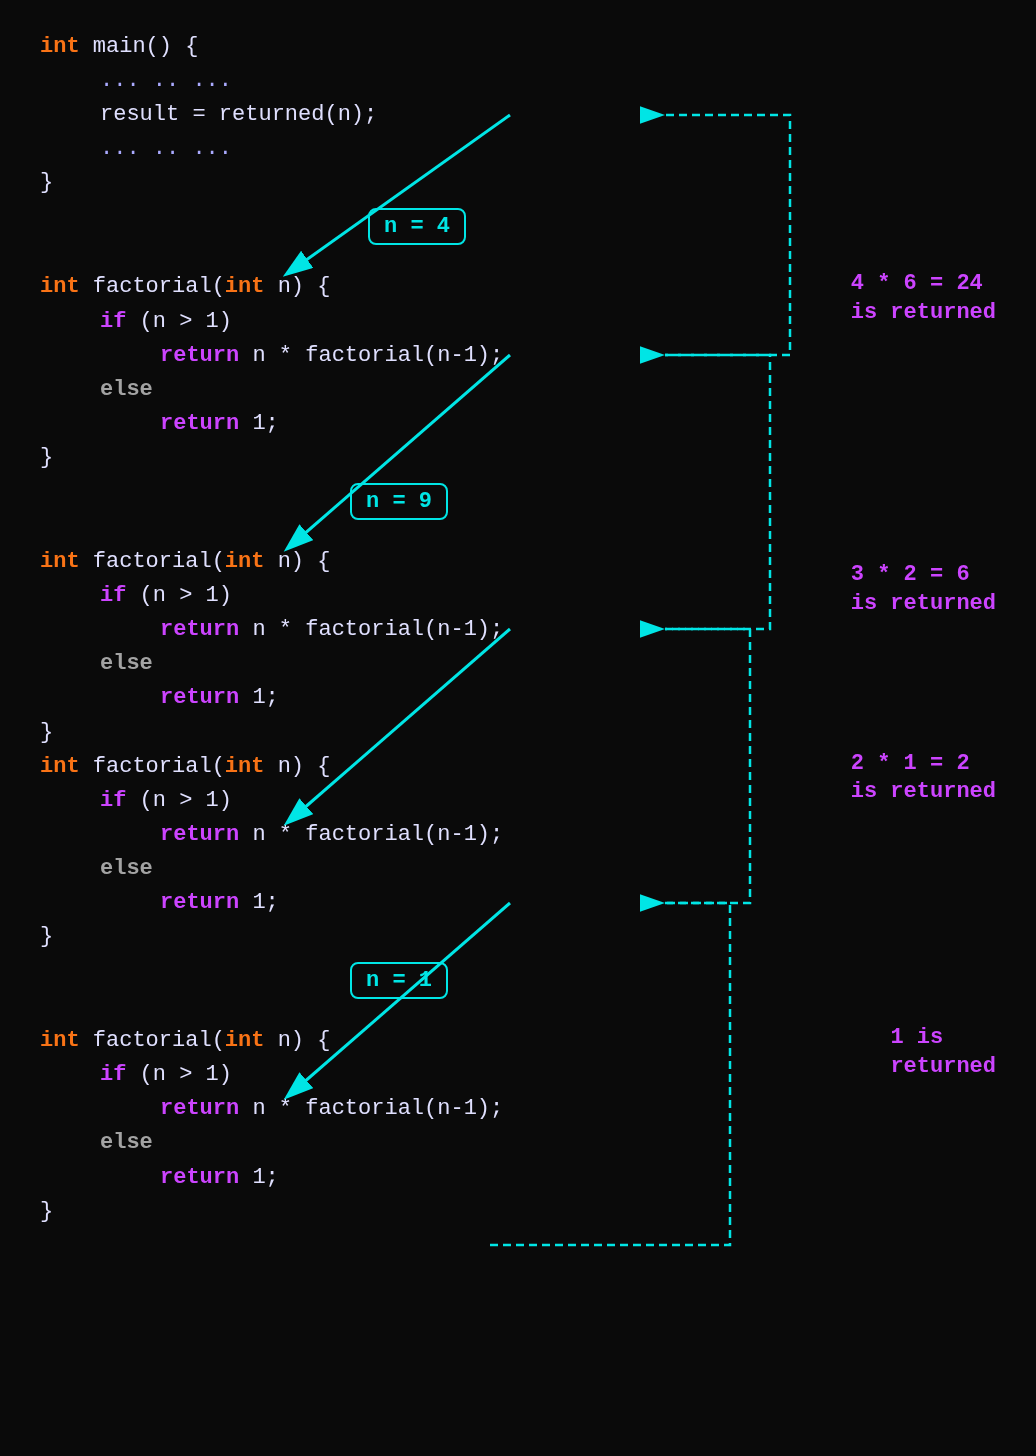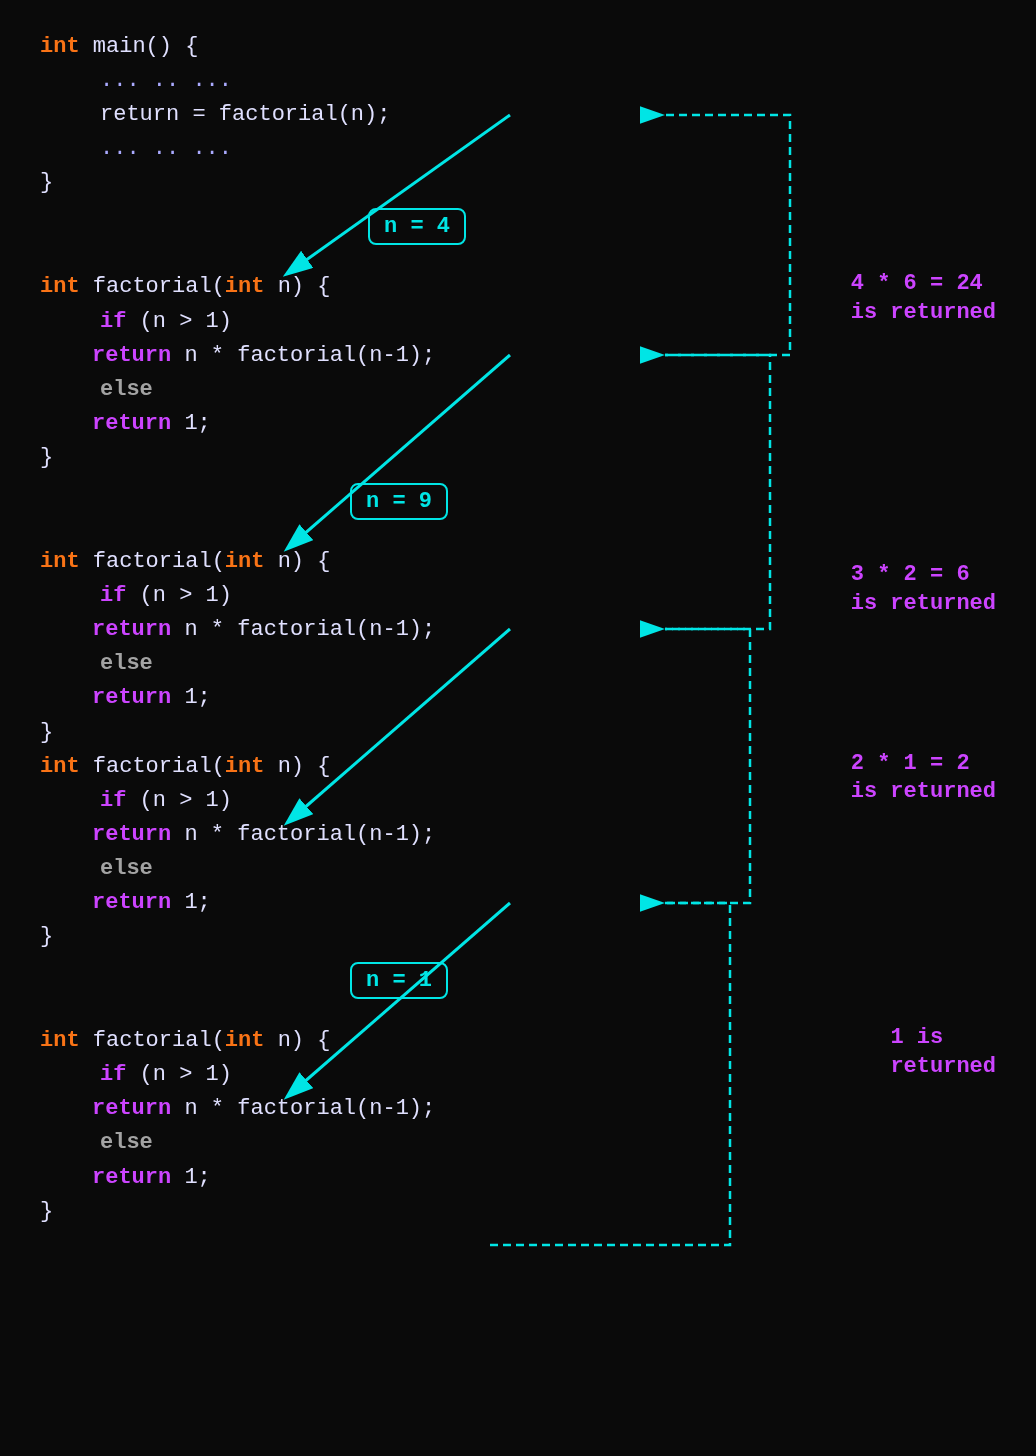--- a/index.html
+++ b/index.html
@@ -33,21 +33,21 @@
       line-height: 1.55;
       margin-bottom: 0;
     }
 
     .code-line {
       white-space: pre;
       display: block;
     }
 
     .indent1 { margin-left: 60px; }
-    .indent2 { margin-left: 52px; }
+    .indent2 { margin-left: 120px; }
 
     
     .section {
       margin-bottom: 10px;
     }
 
     
     .n-box {
       display: inline-block;
       border: 2.5px solid #00e5e5;
@@ -81,21 +81,21 @@
   </style>
 </head>
 <body>
 
 <div class="main-container">
 
   <div class="section" style="position:relative; margin-bottom: 0;">
     <div class="code-block">
       <span class="code-line"><span class="kw-int">int</span><span class="code-white"> main() {</span></span>
       <span class="code-line indent1"><span class="code-blue">... .. ...</span></span>
-      <span class="code-line indent1"><span class="code-white">return = factorial(n);</span></span>
+      <span class="code-line indent1"><span class="code-white">result = returned(n);</span></span>
       <span class="code-line indent1"><span class="code-blue">... .. ...</span></span>
       <span class="code-line"><span class="code-white">}</span></span>
     </div>
   </div>
 
   <div style="position:relative; height: 70px; margin-bottom: 0;">
     <div style="position:absolute; left: 328px; top: 8px;">
       <span class="n-box">n = 4</span>
     </div>
   </div>

